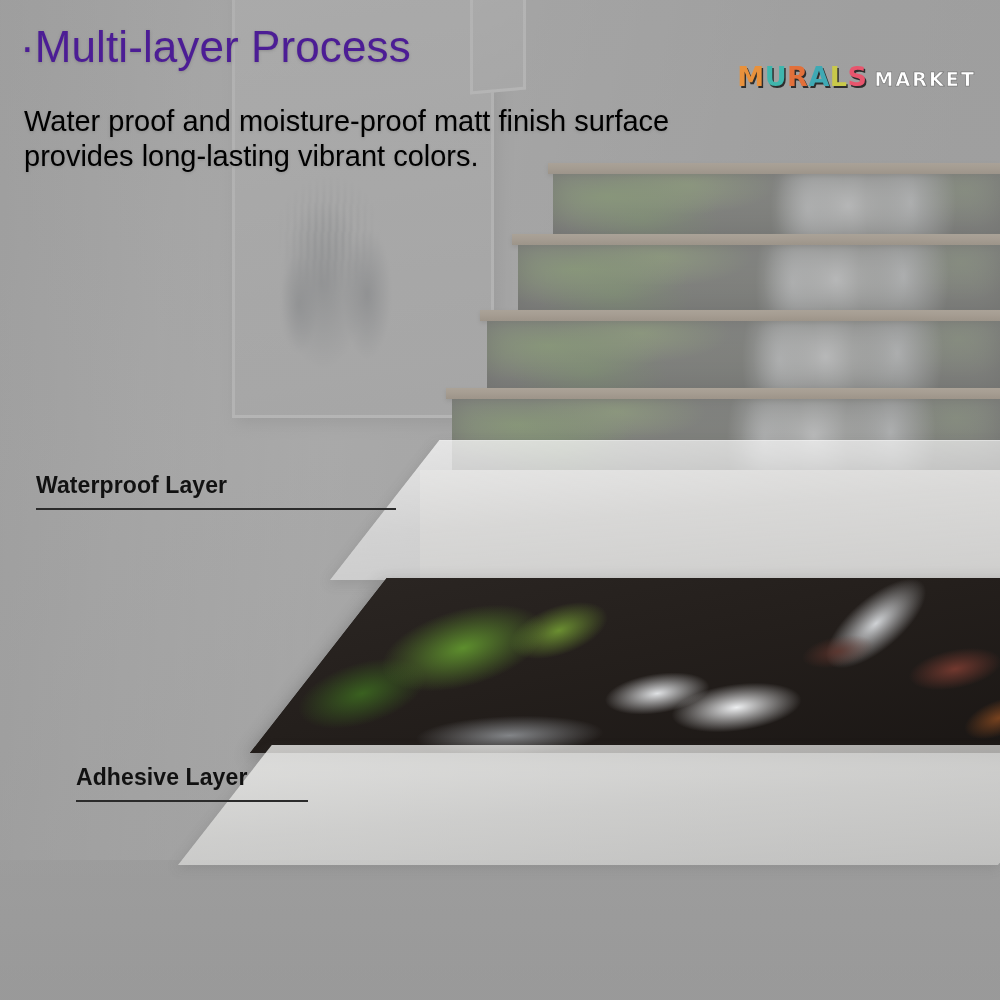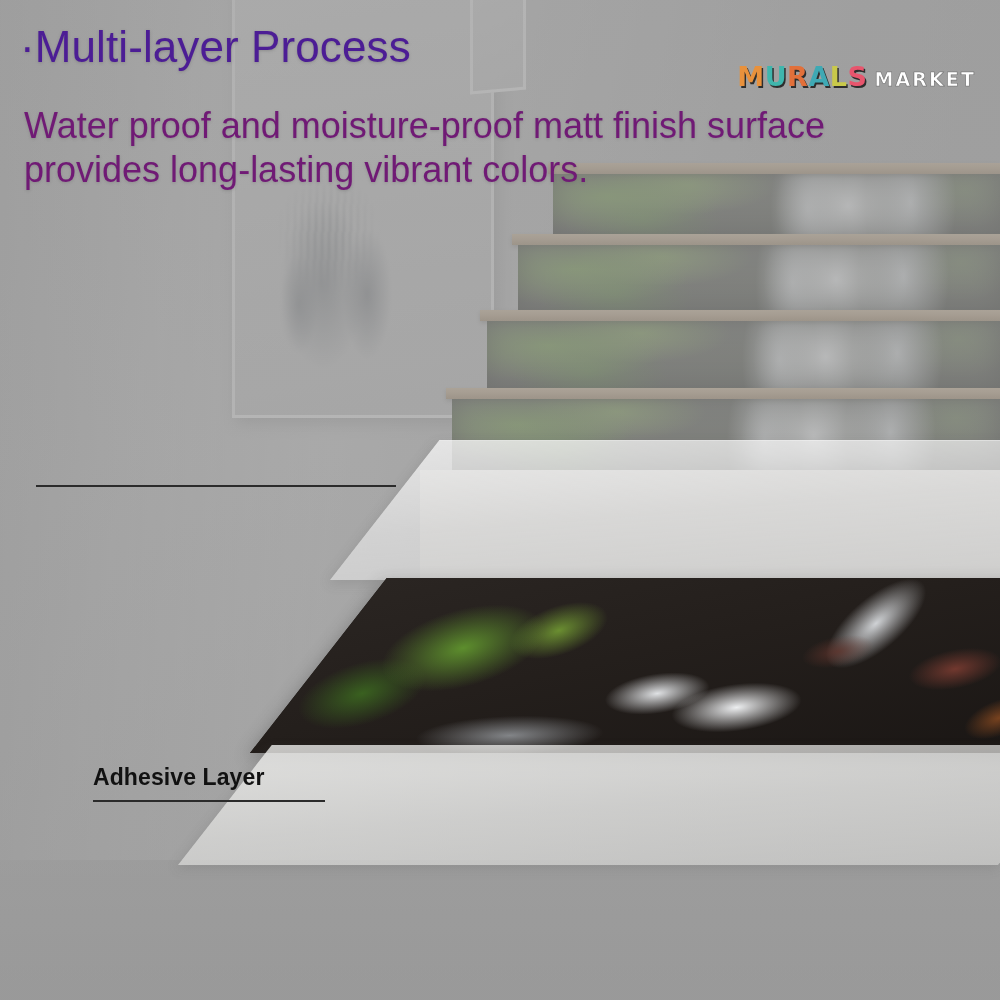--- a/index.html
+++ b/index.html
@@ -115,21 +115,21 @@
 
   
   .title {
     position:absolute; left:20px; top:22px;
     font-size:44px; font-weight:400; color:#4c1d95; letter-spacing:.1px;
     text-shadow:0 1px 3px rgba(90,90,90,.35);
     white-space:nowrap;
   }
   .subtitle {
     position:absolute; left:24px; top:104px;
-    font-size:36px; font-weight:400; color:#701a75; line-height:1.22;
+    font-size:29px; font-weight:400; color:#000000; line-height:1.22;
     text-shadow:0 1px 3px rgba(90,90,90,.30);
     white-space:pre-line;
   }
 
   
   .logo { position:absolute; right:24px; top:30px; display:flex; align-items:baseline; gap:7px; }
   .logo-murals { display:flex; align-items:baseline; }
   .logo-murals span {
     font-size:27px; font-weight:700; letter-spacing:.5px;
     font-family:"DejaVu Sans", sans-serif;
@@ -192,21 +192,21 @@
     font-size:23px; font-weight:700; color:#111111; letter-spacing:.1px;
     white-space:nowrap; line-height:1;
   }
   .label-rule {
     margin-top:11px; height:2px; background:#2b2b2b;
   }
   .lbl-1 { left:36px; top:474px; }
   .lbl-1 .label-rule { width:360px; }
   .lbl-2 { left:58px; top:628px; }
   .lbl-2 .label-rule { width:300px; }
-  .lbl-3 { left:76px; top:766px;margin-left:17px; }
+  .lbl-3 { left:76px; top:766px; }
   .lbl-3 .label-rule { width:232px; }
 </style>
 </head>
 <body>
 
 <div id="stage">
 
   <div class="scene">
     <div class="wall"></div>
     <div class="wall-shade-left"></div>
@@ -255,20 +255,21 @@
     <div class="logo-market" style="color: rgb(255, 255, 255);">MARKET</div>
   </div>
 
   <div class="layers">
     <div class="sheet sheet-top"></div>
     <div class="sheet sheet-mid"></div>
     <div class="sheet sheet-bot"></div>
   </div>
 
   <div class="label lbl-1">
+    <div class="label-text">Waterproof Layer</div>
     <div class="label-rule"></div>
   </div>
 
 
   <div class="label lbl-3">
     <div class="label-text">Adhesive Layer</div>
     <div class="label-rule"></div>
   </div>
 
 </div>

